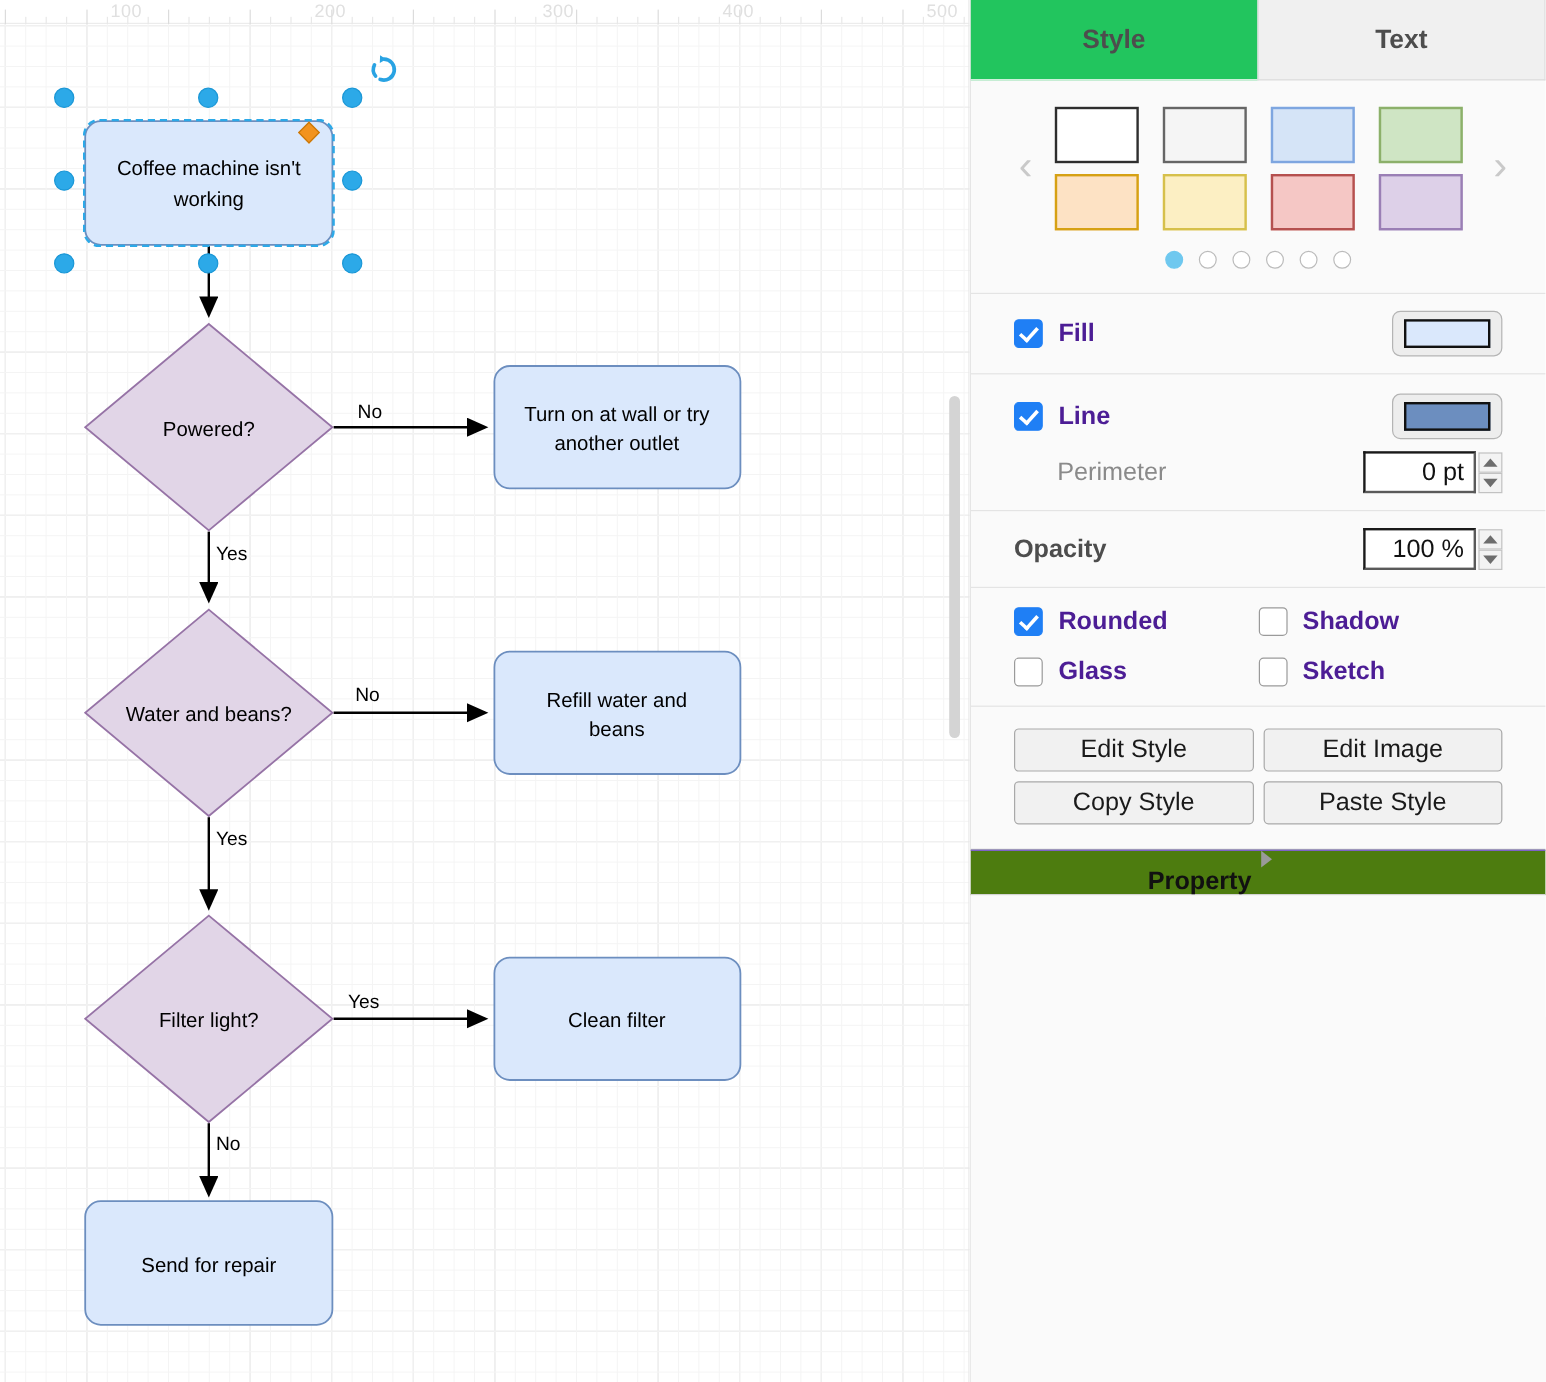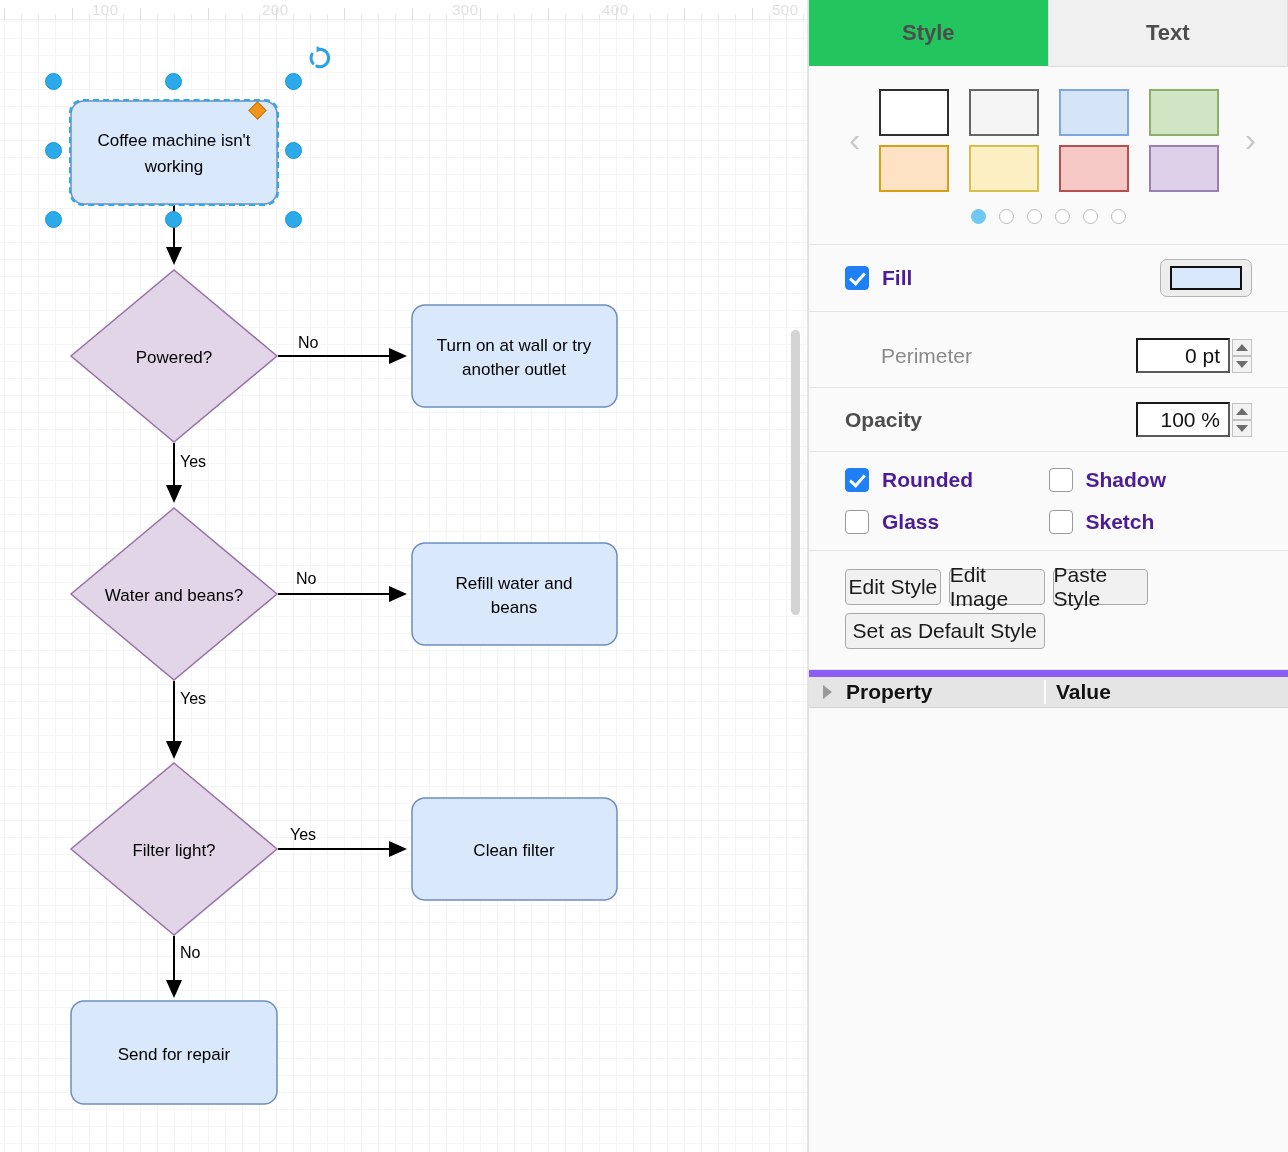--- a/index.html
+++ b/index.html
@@ -189,31 +189,31 @@
   #perimeter-row { display: flex; align-items: center; margin-top: 10px; padding-left: 36px; }
   .pm-label { font-size: 21px; color: #8a8a8a; flex: 1; }
 
   #opacity-section { padding-top: 14px; padding-bottom: 14px; display: flex; align-items: center; }
   #opacity-label { font-size: 21px; font-weight: bold; color: #4d4d4d; flex: 1; }
 
   #options-section { padding-top: 16px; padding-bottom: 16px; }
   .opt-grid { display: grid; grid-template-columns: 1fr 1fr; row-gap: 18px; }
 
   #buttons-section { padding-top: 18px; padding-bottom: 20px; }
-  .btn-grid { display: grid; grid-template-columns: 1fr 1fr 1fr 1fr; gap: 8px; }
+  .btn-grid { display: grid; grid-template-columns: 1fr 1fr; gap: 8px; }
   .pbtn {
     height: 36px; background: #f1f1f1; border: 1px solid #a9a9a9; border-radius: 4px;
     display: flex; align-items: center; justify-content: center;
     font-size: 21px; color: #1a1a1a; cursor: pointer; user-select: none;
   }
   .pbtn.wide { grid-column: 1 / span 2; }
 
   #props-header {
     display: flex; align-items: center; height: 38px;
-    background: #e5e5e5; border-top: 7px solid #8b5cf6; border-bottom: 1px solid #d3d3d3;
+    background: #4d7c0f; border-top: 1px solid #8b5cf6; border-bottom: 1px solid #d3d3d3; flex-direction: column;
   }
   .caret-right { width:0;height:0;border-top:7px solid transparent;border-bottom:7px solid transparent;border-left:9px solid #9a9a9a; margin-left: 14px; }
   #props-col1 { width: 212px; font-size: 21px; font-weight: bold; color: #111; padding-left: 14px; }
   #props-col2 { font-size: 21px; font-weight: bold; color: #111; padding-left: 10px; border-left: 2px solid #fafafa; }
   #props-body { flex: 1; background: #fafafa; }
 </style>
 </head>
 <body>
 
 <div id="app">
@@ -425,20 +425,29 @@
           <div class="cbx on"></div>
           <span class="cb-label">Fill</span>
         </div>
         <div class="swatch-btn">
           <div class="swatch-inner" style="background:#dae8fc;"></div>
         </div>
       </div>
     </div>
 
     <div class="section" id="line-section">
+      <div id="line-row" class="cb-row">
+        <div style="display:flex;align-items:center;">
+          <div class="cbx on"></div>
+          <span class="cb-label">Line</span>
+        </div>
+        <div class="swatch-btn">
+          <div class="swatch-inner" style="background:#6c8ebf;"></div>
+        </div>
+      </div>
 
 
       <div id="perimeter-row">
         <span class="pm-label">Perimeter</span>
         <div class="num-field">0 pt</div>
         <div class="spin">
           <div class="up"></div>
           <div class="dn"></div>
         </div>
       </div>
@@ -471,22 +480,22 @@
           <div class="cbx"></div>
           <span class="cb-label">Sketch</span>
         </div>
       </div>
     </div>
 
     <div class="section" id="buttons-section">
       <div class="btn-grid">
         <div class="pbtn">Edit Style</div>
         <div class="pbtn">Edit Image</div>
+        <div class="pbtn">Copy Style</div>
         <div class="pbtn">Paste Style</div>
-        <div class="pbtn wide">Set as Default Style</div>
       </div>
     </div>
 
     <div id="props-header">
       <div class="caret-right"></div>
       <div id="props-col1">Property</div>
       <div id="props-col2">Value</div>
     </div>
     <div id="props-body"></div>
   </div>

